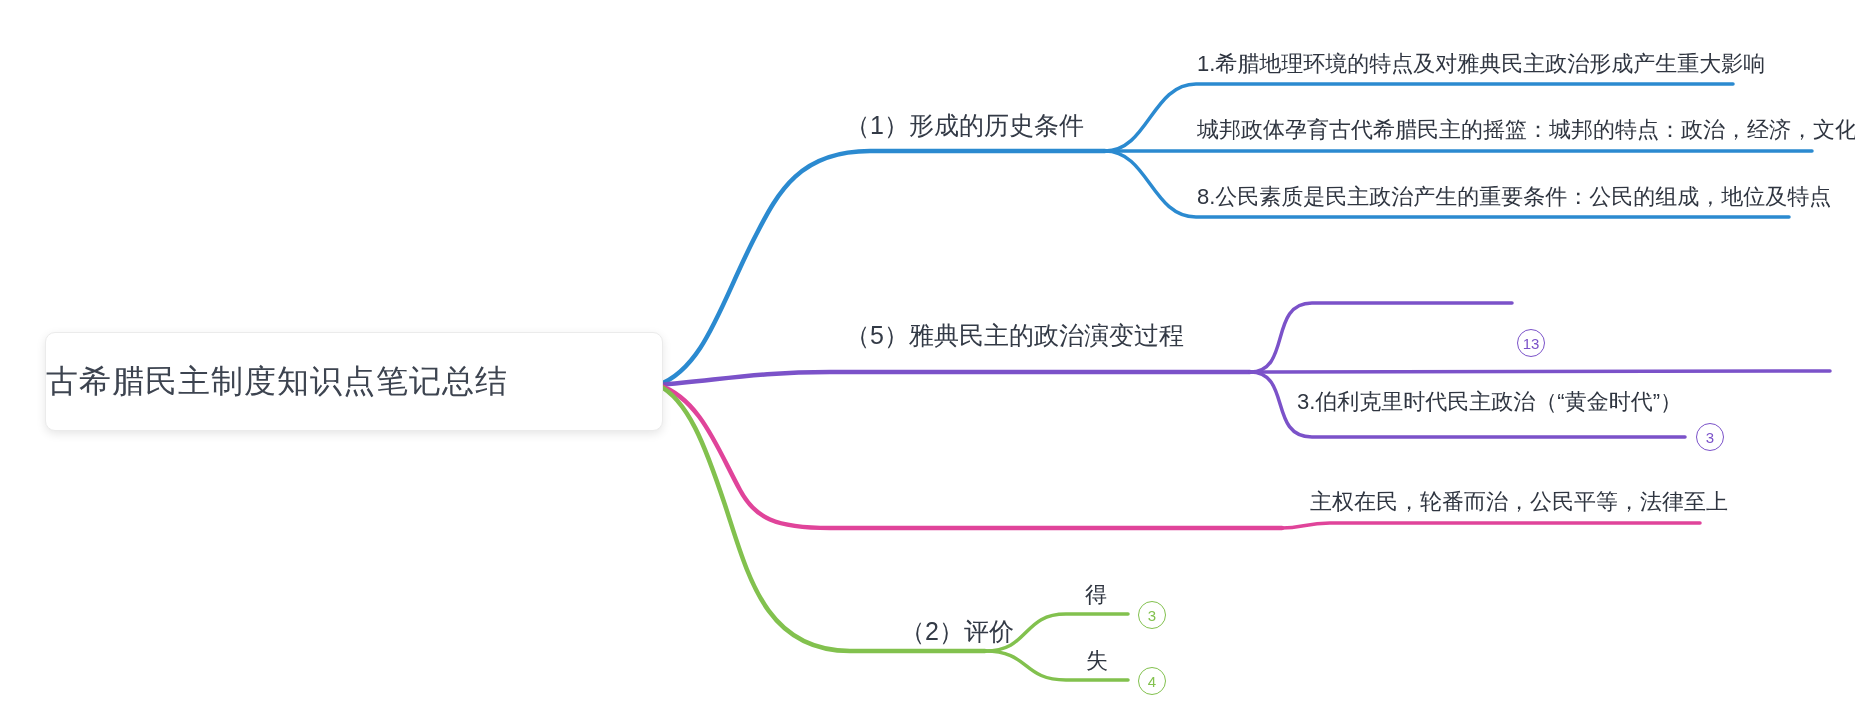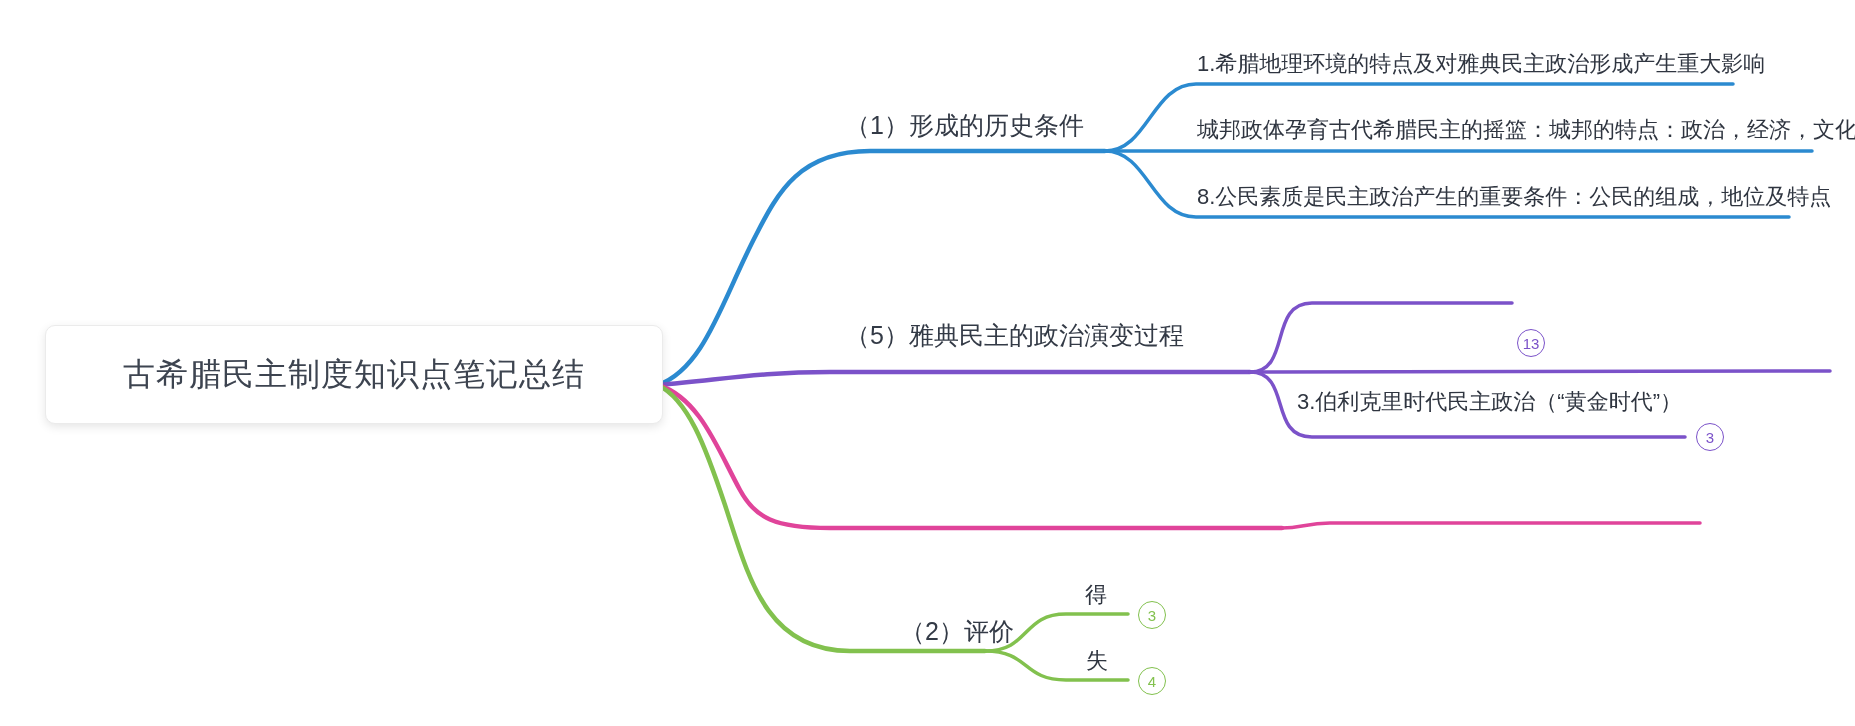--- a/index.html
+++ b/index.html
@@ -8,24 +8,24 @@
     width:1855px;height:726px;
     background:#ffffff;
     font-family:"Liberation Sans","DejaVu Sans",sans-serif;
     overflow:hidden;
   }
   svg.links{position:absolute;left:0;top:0;}
   svg.links path{fill:none;stroke-linecap:round;stroke-linejoin:round;}
   svg.links path.main{stroke-width:4.5;}
   svg.links path.sub{stroke-width:3.5;}
   .root-node{
-    position:absolute;left:45px;top:325px;width:616px;height:97px;
+    position:absolute;left:45px;top:332px;width:616px;height:97px;
     background:#ffffff;border:1px solid #ebebeb;border-radius:10px;
     box-shadow:0 3px 10px rgba(0,0,0,0.10);
-    display:flex;align-items:center;justify-content:center;
+    display:flex;align-items:center;justify-content:flex-start;
   }
   .root-node span{
     font-size:32px;color:#3d4450;letter-spacing:1px;white-space:nowrap;
   }
   .label{
     position:absolute;white-space:nowrap;color:#333a46;line-height:1.25;
   }
   .branch-label{font-size:25px;}
   .child-label{font-size:22px;color:#2f3540;}
   .badge{
@@ -67,20 +67,21 @@
   <div class="label branch-label" style="left:845px;top:110px">（1）形成的历史条件</div>
   <div class="label child-label" style="left:1197px;top:50px">1.希腊地理环境的特点及对雅典民主政治形成产生重大影响</div>
   <div class="label child-label" style="left:1197px;top:116px">城邦政体孕育古代希腊民主的摇篮：城邦的特点：政治，经济，文化</div>
   <div class="label child-label" style="left:1197px;top:183px">8.公民素质是民主政治产生的重要条件：公民的组成，地位及特点</div>
 
   <div class="label branch-label" style="left:845px;top:320px">（5）雅典民主的政治演变过程</div>
   <span class="badge" style="left: 1517px; top: 289px; color: rgb(123, 82, 201); margin-top: 40px;">13</span>
   <div class="label child-label" style="left:1297px;top:388px">3.伯利克里时代民主政治（“黄金时代”）</div>
   <span class="badge" style="left: 1696px; top: 423px; color: rgb(123, 82, 201);">3</span>
 
+  <div class="label child-label" style="left:1310px;top:488px">主权在民，轮番而治，公民平等，法律至上</div>
 
   <div class="label branch-label" style="left:900px;top:616px">（2）评价</div>
   <div class="label child-label" style="left:1085px;top:581px">得</div>
   <span class="badge" style="left: 1138px; top: 601px; color: rgb(130, 193, 78);">3</span>
   <div class="label child-label" style="left:1086px;top:647px">失</div>
   <span class="badge" style="left: 1138px; top: 667px; color: rgb(130, 193, 78);">4</span>
 
 </div>
 
 </body></html>

